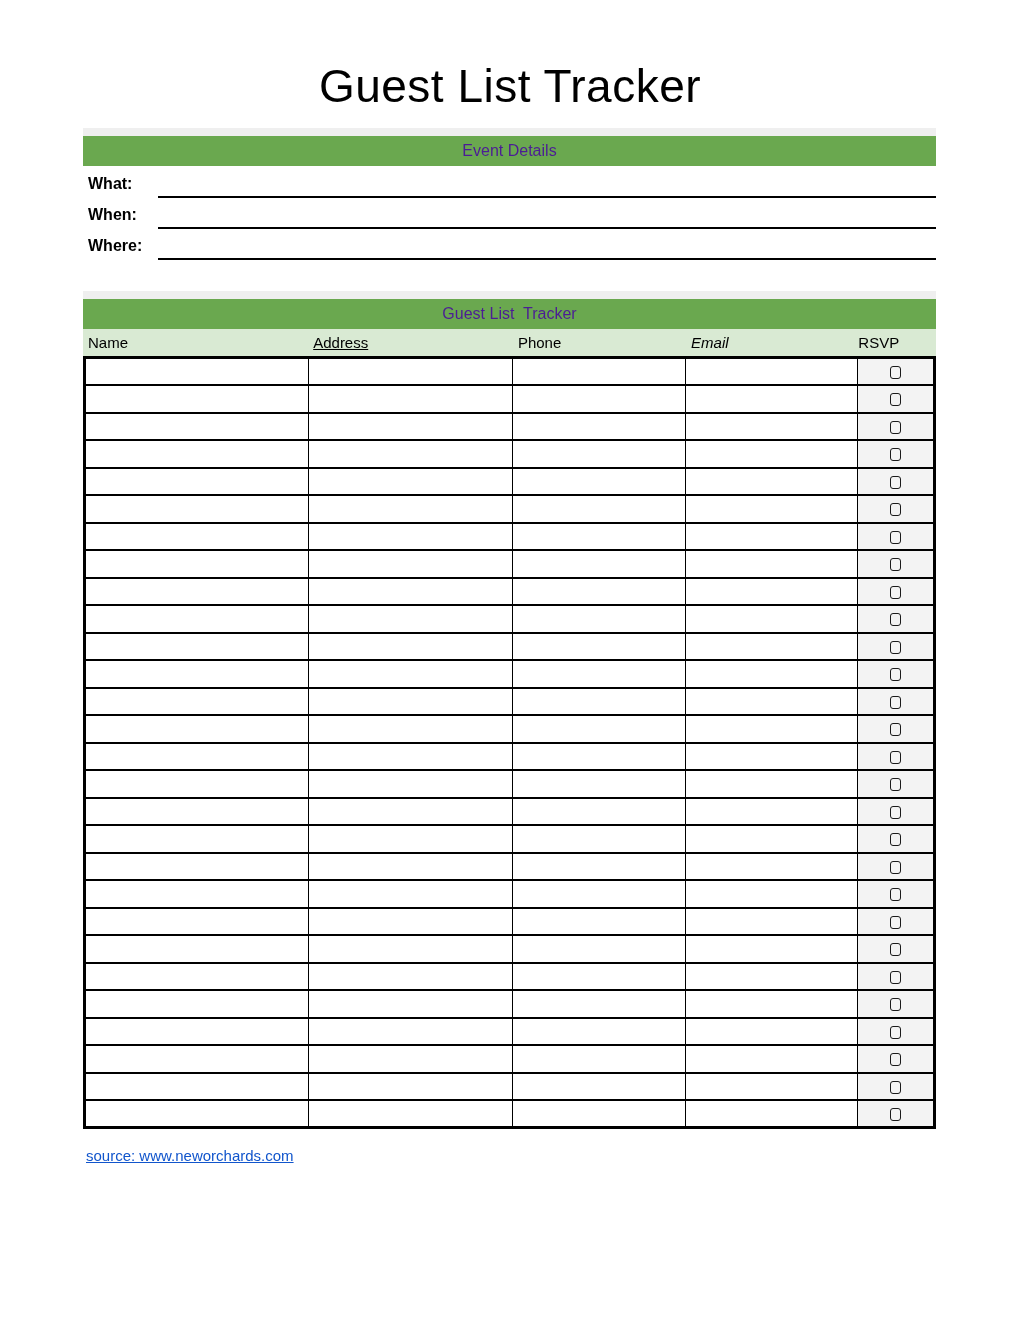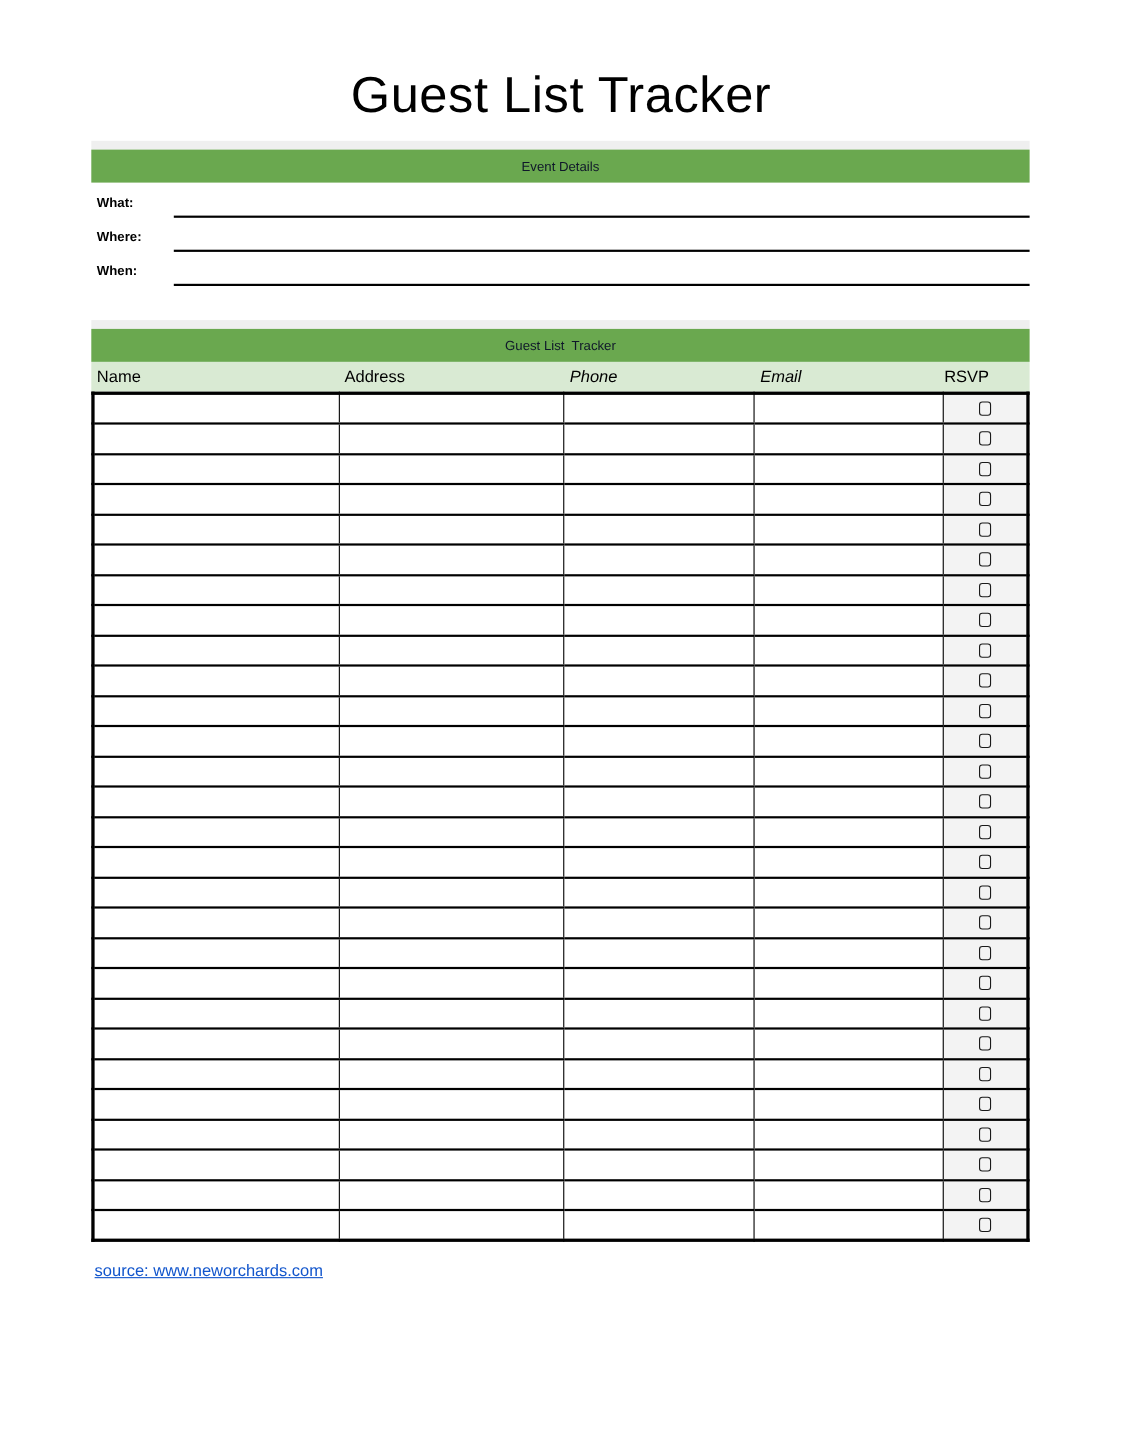--- a/index.html
+++ b/index.html
@@ -20,41 +20,41 @@
   h1.title{
     margin:60px 0 0 0;padding:0;
     font-size:46px;font-weight:400;line-height:52px;
     text-align:center;letter-spacing:0.5px;color:#000;
   }
   .content{width:853px;margin:16px 0 0 83px;}
   .strip{height:8px;background:var(--strip-gray,#efefef);}
   .banner{
     height:30px;line-height:30px;
     background:var(--banner-green,#6aa84f);
-    color:#0f172a;font-size:12px;text-align:center;
+    color:#4c1d95;font-size:16px;text-align:center;
     white-space:pre;
   }
   .fields{padding-top:1px;}
   .field{display:flex;align-items:flex-end;height:31px;}
   .flabel{
     width:75px;flex:0 0 75px;
     padding:0 0 5px 5px;
-    font-size:12px;font-weight:700;line-height:18px;
+    font-size:16px;font-weight:700;line-height:18px;
   }
   .fline{flex:1 1 auto;border-bottom:2.5px solid #000;height:100%;}
   .section2{margin-top:31px;}
   .cols-header{
     display:flex;align-items:center;height:27px;
     background:var(--header-light-green,#d9ead3);
     font-size:15px;
   }
   .cols-header .col{padding-left:5px;white-space:nowrap;overflow:hidden;}
   .c1{width:26.4%;}
-  .c2{width:24.0%;}
-  .c3{width:20.3%;font-style:italic;}
+  .c2{width:24.0%;text-decoration:underline;}
+  .c3{width:20.3%;}
   .c4{width:20.2%;font-style:italic;}
   .c5{width:9.1%;padding-left:0 !important;text-align:left;}
   table.guests{
     width:100%;border-collapse:collapse;table-layout:fixed;
     border:3px solid #000;
   }
   table.guests td{
     border:2px solid #000;
     border-left-width:1.5px;border-right-width:1.5px;
     height:27.5px;padding:0;background:#ffffff;
@@ -85,25 +85,25 @@
 
     <section>
       <div class="strip"></div>
       <div class="banner">Event Details</div>
       <div class="fields">
         <div class="field">
           <span class="flabel">What:</span>
           <div class="fline"></div>
         </div>
         <div class="field">
-          <span class="flabel">Where:</span>
+          <span class="flabel">When:</span>
           <div class="fline"></div>
         </div>
         <div class="field">
-          <span class="flabel">When:</span>
+          <span class="flabel">Where:</span>
           <div class="fline"></div>
         </div>
       </div>
     </section>
 
     <section class="section2">
       <div class="strip"></div>
       <div class="banner">Guest List  Tracker</div>
       <div class="cols-header">
         <div class="col c1">Name</div>

